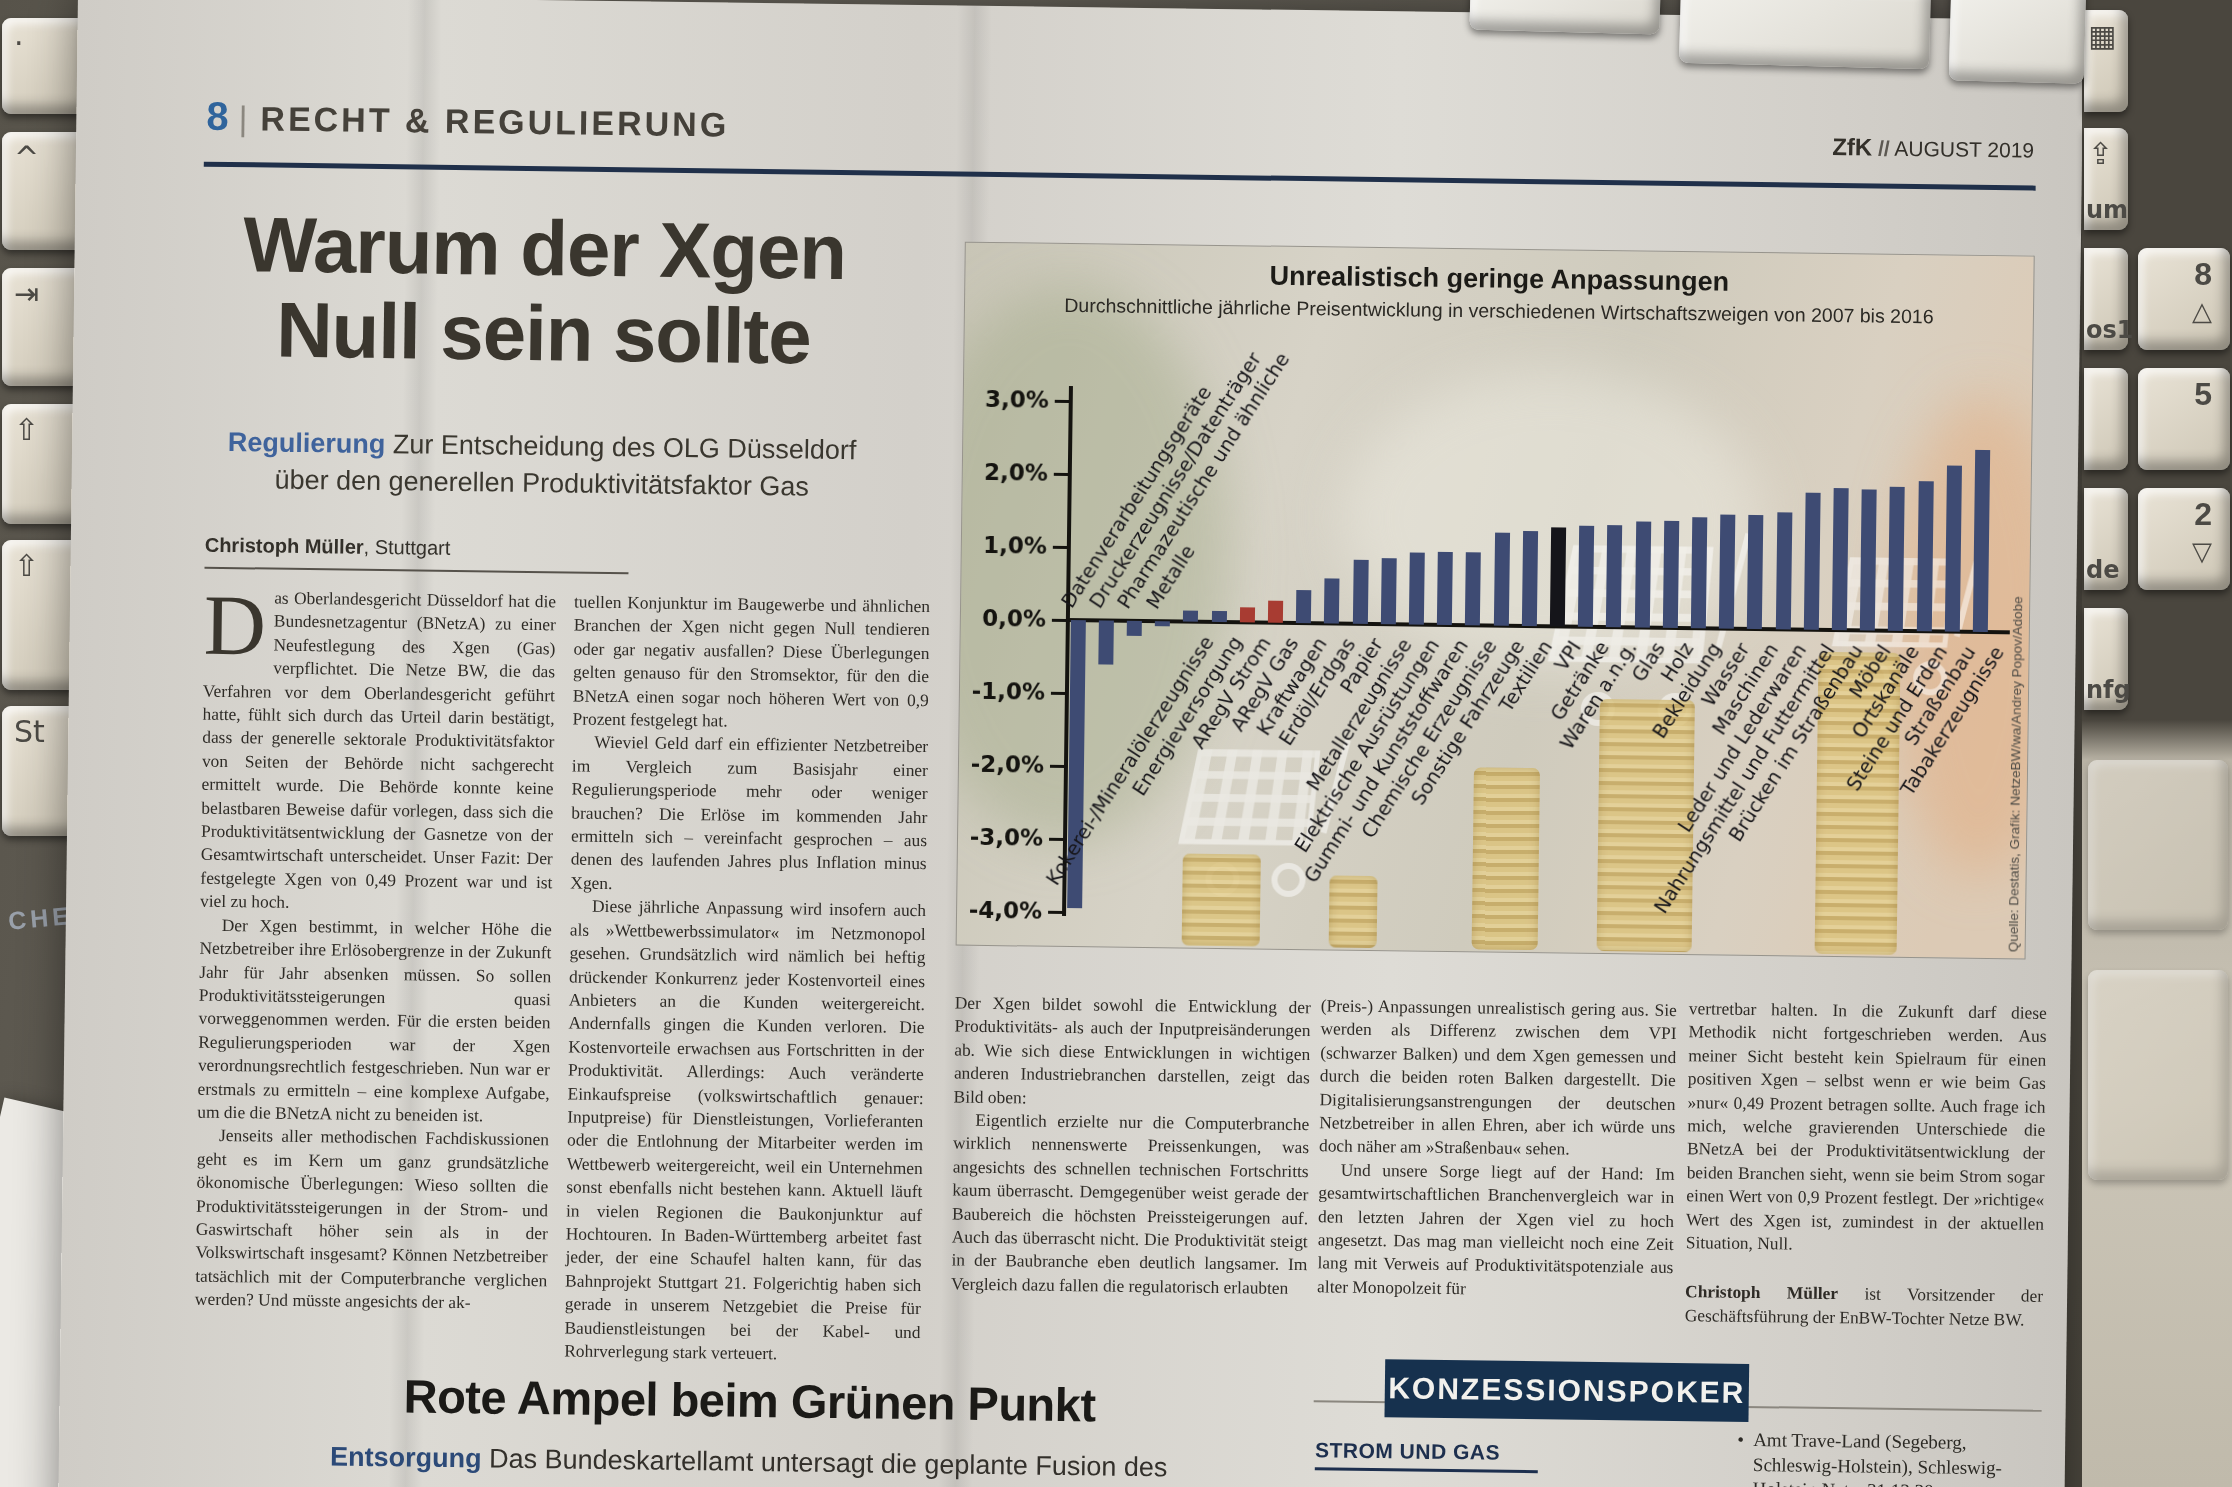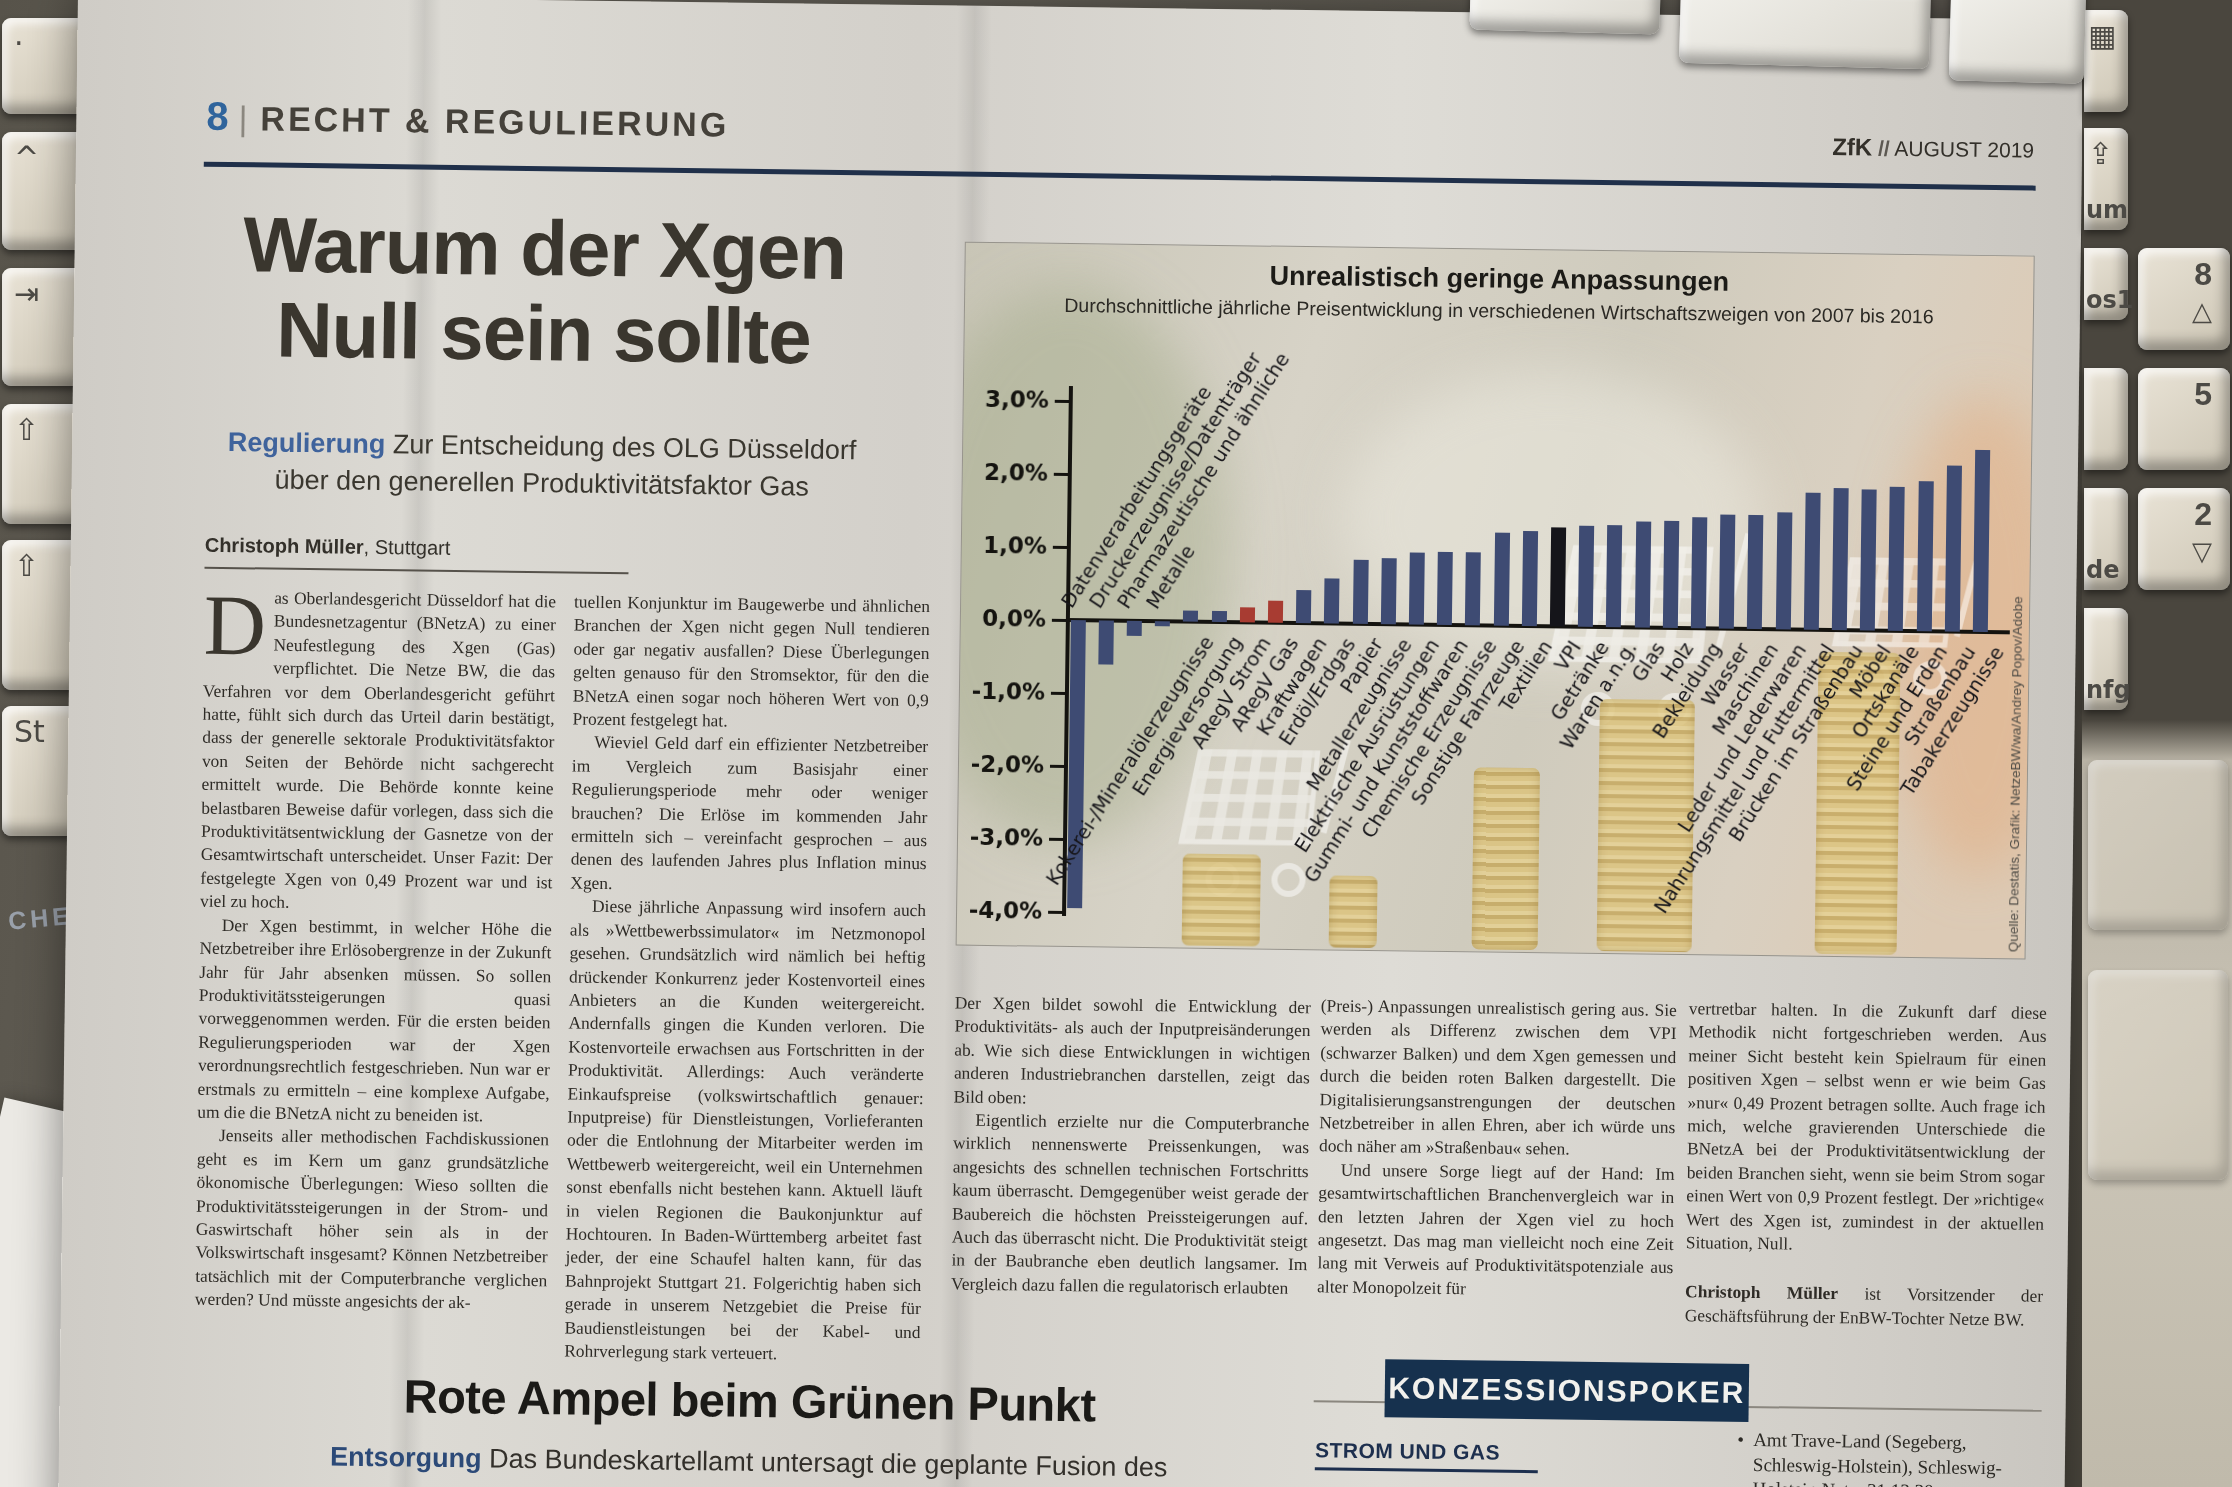--- a/index.html
+++ b/index.html
@@ -297,21 +297,21 @@
 </div>
 
 <div id="right-keys" style="position:absolute;left:2082px;top:0;width:150px;height:1487px;z-index:5;background:linear-gradient(180deg,#4a463e 0,#4a463e 720px,#b8b2a4 760px,#cbc5b7 1100px,#c0baab 1487px)">
     <div class="key" style="left: 2px; top: 10px; width: 44px; height: 102px; border-radius: 0px 9px 9px 0px;">
       <span class="g" style="left: 4px;">▦</span>
     </div>
     <div class="key" style="left: 2px; top: 128px; width: 44px; height: 102px; border-radius: 0px 9px 9px 0px;">
       <span class="g" style="left: 4px;">⇪</span>
       <span class="lab" style="left: 2px;">um</span>
     </div>
-    <div class="key" style="left: 2px; top: 248px; width: 44px; height: 72px; border-radius: 0px 9px 9px 0px;">
+    <div class="key" style="left: 2px; top: 248px; width: 44px; height: 102px; border-radius: 0px 9px 9px 0px;">
       <span class="lab" style="left: 2px;">os1</span>
     </div>
     <div class="key" style="left: 56px; top: 248px; width: 92px; height: 102px;">
       <span class="num">8</span>
       <span class="arrow">△</span>
     </div>
     <div class="key" style="left: 2px; top: 368px; width: 44px; height: 102px; border-radius: 0px 9px 9px 0px;"></div>
     <div class="key" style="left: 56px; top: 368px; width: 92px; height: 102px;">
       <span class="num">5</span>
     </div>

